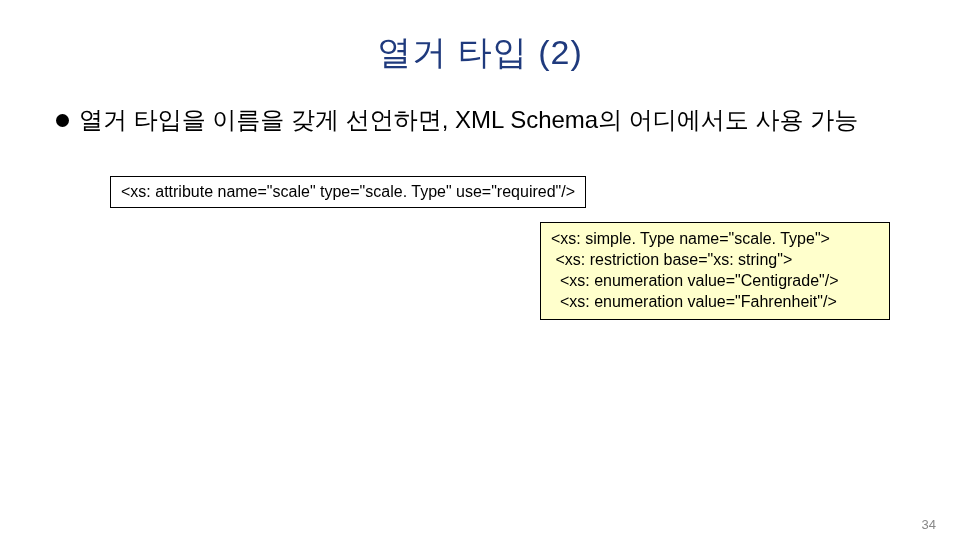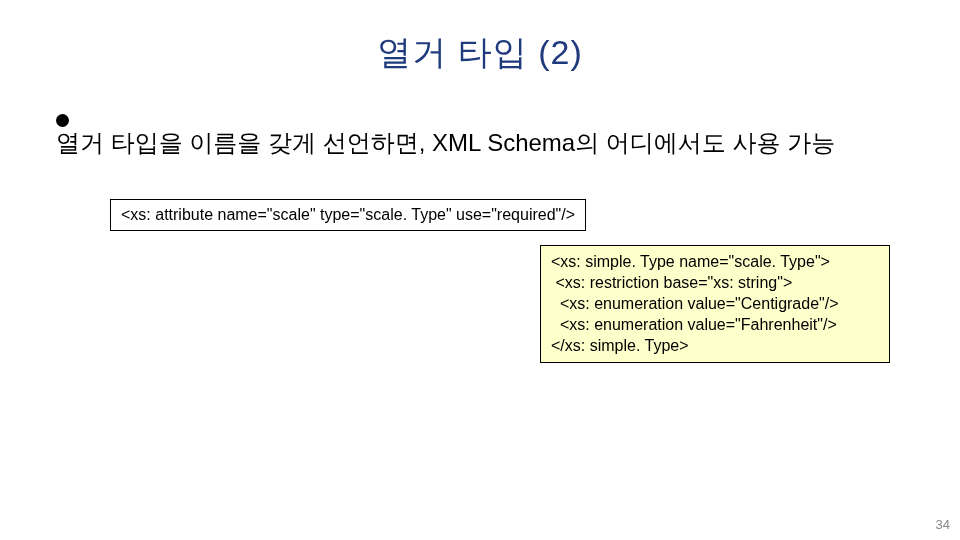--- a/index.html
+++ b/index.html
@@ -23,21 +23,20 @@
     color: #1f3a7d;
     font-weight: 400;
     margin-bottom: 28px;
     letter-spacing: 1px;
   }
   .bullet-row {
     display: flex;
     align-items: flex-start;
     margin-left: 16px;
     margin-bottom: 40px;
-    flex-direction: column;
   }
   .bullet {
     width: 13px;
     height: 13px;
     border-radius: 50%;
     background: #000;
     flex-shrink: 0;
     margin-top: 10px;
     margin-right: 10px;
   }
@@ -66,21 +65,21 @@
     color: #000;
     margin-left: 500px;
     margin-top: 14px;
     width: 350px;
     line-height: 1.3;
   }
   .codebox2 div { white-space: pre; }
   .pagenum {
     position: absolute;
     bottom: 8px;
-    right: 10px;
+    right: 24px;
     font-size: 13px;
     color: #888;
     text-align: center;
   }
 </style>
 </head>
 <body>
 
 <div class="slide">
 
@@ -91,18 +90,17 @@
     <span class="bullet-text">열거 타입을 이름을 갖게 선언하면, XML Schema의 어디에서도 사용 가능</span>
   </div>
 
   <div class="codebox1">&lt;xs: attribute name="scale" type="scale. Type" use="required"/&gt;</div>
 
   <div class="codebox2">
     <div>&lt;xs: simple. Type name="scale. Type"&gt;</div>
     <div> &lt;xs: restriction base="xs: string"&gt;</div>
     <div>  &lt;xs: enumeration value="Centigrade"/&gt;</div>
     <div>  &lt;xs: enumeration value="Fahrenheit"/&gt;</div>
-    <div>&lt;/xs: simple. Type&gt;</div>
   </div>
 
   <div class="pagenum">34</div>
 
 </div>
 
 </body></html>

